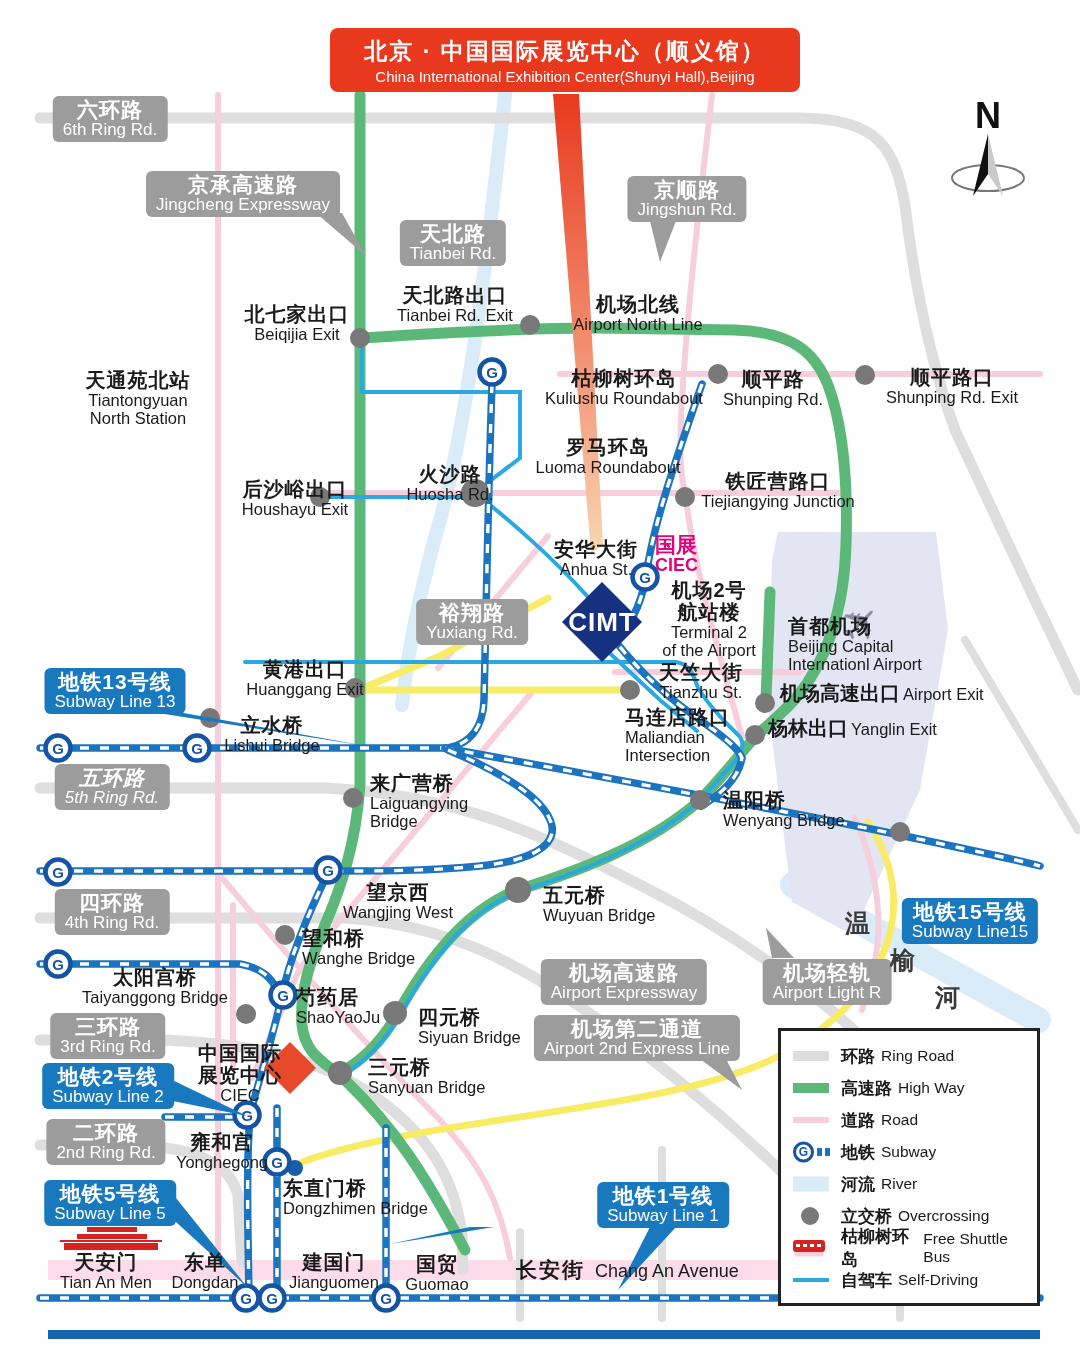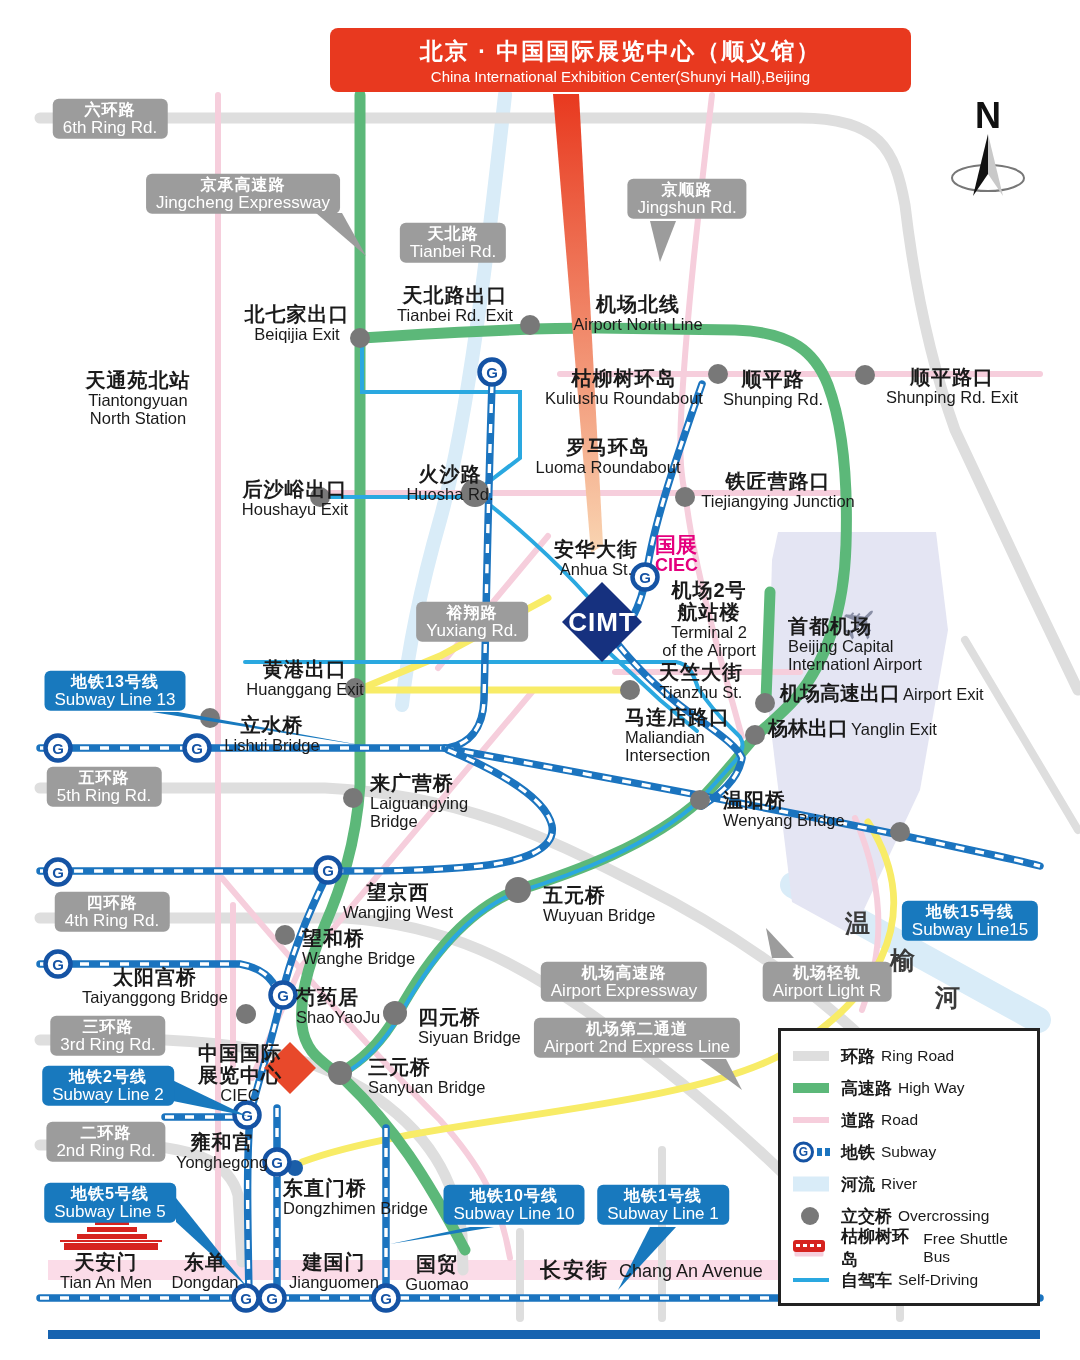--- a/index.html
+++ b/index.html
@@ -19,36 +19,36 @@
   .dot{fill:var(--dot-gray);}
   .tail-gray{fill:var(--badge-gray);}
   .tail-blue{fill:var(--badge-blue);}
   
   #labels{position:absolute;left:0;top:0;width:1080px;height:1360px;z-index:3;}
   .lbl{position:absolute;white-space:nowrap;line-height:1.1;}
   .anc{transform:translate(-50%,-50%);}
   .t-gray,.t-blue{text-align:center;color:#fff;padding:2px 10px;border-radius:6px;}
   .t-gray{background:var(--badge-gray);}
   .t-blue{background:var(--badge-blue);}
-  .t-gray .cn,.t-blue .cn{font-size:16px;font-weight:bold;letter-spacing:1px;}
+  .t-gray .cn,.t-blue .cn{font-size:21px;font-weight:bold;letter-spacing:1px;}
   .t-gray .en,.t-blue .en{font-size:17px;}
   .t-place{text-align:center;}
   .t-place.a-left{text-align:left;}
   .t-place .cn{font-size:20px;font-weight:bold;letter-spacing:1px;}
   .t-place .en{font-size:16.5px;}
   .t-magenta{text-align:left;color:var(--magenta);}
   .t-magenta .cn{font-size:21px;font-weight:bold;}
   .t-magenta .en{font-size:18px;font-weight:bold;}
   .t-inline .row .cn{font-size:20px;font-weight:bold;}
   .t-inline .row .en{font-size:16.5px;margin-left:3px;}
   .t-avenue .row .cn{font-size:21px;font-weight:bold;letter-spacing:2px;}
   .t-avenue .row .en{font-size:18px;margin-left:10px;}
   .t-char{font-size:25px;font-weight:bold;color:#3a3a3a;}
   
-  #banner{position:absolute;left:330px;top:28px;width:581px;height:64px;z-index:4;
+  #banner{position:absolute;left:330px;top:28px;width:470px;height:64px;z-index:4;
     background:var(--red);border-radius:8px;display:flex;flex-direction:column;
     justify-content:center;align-items:center;color:#fff;}
   #banner .t1{font-size:23px;font-weight:bold;letter-spacing:2px;}
   #banner .t2{font-size:15px;margin-top:1px;}
   
   #cimt-label{position:absolute;left:602px;top:622px;transform:translate(-50%,-50%);
     z-index:3;color:#fff;font-size:26px;font-weight:bold;letter-spacing:1px;}
   
   #legend{position:absolute;left:778px;top:1028px;width:262px;height:278px;z-index:4;
     background:#fff;border:3px solid #222;box-sizing:border-box;padding:12px 10px 10px 12px;
@@ -266,21 +266,21 @@
         <div class="en">Tianbei Rd.</div>
       </div>
       <div class="lbl t-gray anc" style="left: 687px; top: 199px;">
         <div class="cn">京顺路</div>
         <div class="en">Jingshun Rd.</div>
       </div>
       <div class="lbl t-gray anc" style="left: 472px; top: 622px;">
         <div class="cn">裕翔路</div>
         <div class="en">Yuxiang Rd.</div>
       </div>
-      <div class="lbl t-gray anc" style="left: 104px; top: 787px;">
+      <div class="lbl t-gray anc" style="left: 112px; top: 787px; font-style: italic;">
         <div class="cn">五环路</div>
         <div class="en">5th Ring Rd.</div>
       </div>
       <div class="lbl t-gray anc" style="left: 112px; top: 912px;">
         <div class="cn">四环路</div>
         <div class="en">4th Ring Rd.</div>
       </div>
       <div class="lbl t-gray anc" style="left: 108px; top: 1036px;">
         <div class="cn">三环路</div>
         <div class="en">3rd Ring Rd.</div>
@@ -309,24 +309,20 @@
         <div class="cn">地铁15号线</div>
         <div class="en">Subway Line15</div>
       </div>
       <div class="lbl t-blue anc" style="left: 108px; top: 1086px;">
         <div class="cn">地铁2号线</div>
         <div class="en">Subway Line 2</div>
       </div>
       <div class="lbl t-blue anc" style="left: 110px; top: 1203px;">
         <div class="cn">地铁5号线</div>
         <div class="en">Subway Line 5</div>
-      </div>
-      <div class="lbl t-blue anc" style="left: 514px; top: 1205px;">
-        <div class="cn">地铁10号线</div>
-        <div class="en">Subway Line 10</div>
       </div>
       <div class="lbl t-blue anc" style="left: 663px; top: 1205px;">
         <div class="cn">地铁1号线</div>
         <div class="en">Subway Line 1</div>
       </div>
       <div class="lbl t-place anc" style="left: 297px; top: 323px;">
         <div class="cn">北七家出口</div>
         <div class="en">Beiqijia Exit</div>
       </div>
       <div class="lbl t-place anc" style="left: 455px; top: 304px;">
@@ -471,21 +467,21 @@
         <div class="en">Dongdan</div>
       </div>
       <div class="lbl t-place anc" style="left: 334px; top: 1271px;">
         <div class="cn">建国门</div>
         <div class="en">Jianguomen</div>
       </div>
       <div class="lbl t-place anc" style="left: 437px; top: 1273px;">
         <div class="cn">国贸</div>
         <div class="en">Guomao</div>
       </div>
-      <div class="lbl t-avenue" style="left: 540px; top: 1258px;">
+      <div class="lbl t-avenue" style="left: 516px; top: 1258px;">
         <div class="row"><span class="cn">长安街</span><span class="en">Chang An Avenue</span></div>
       </div>
       <div class="lbl t-char" style="left: 845px; top: 910px;">
         <div class="cn">温</div>
       </div>
       <div class="lbl t-char" style="left: 890px; top: 947px;">
         <div class="cn">榆</div>
       </div>
       <div class="lbl t-char" style="left: 935px; top: 984px;">
         <div class="cn">河</div>

